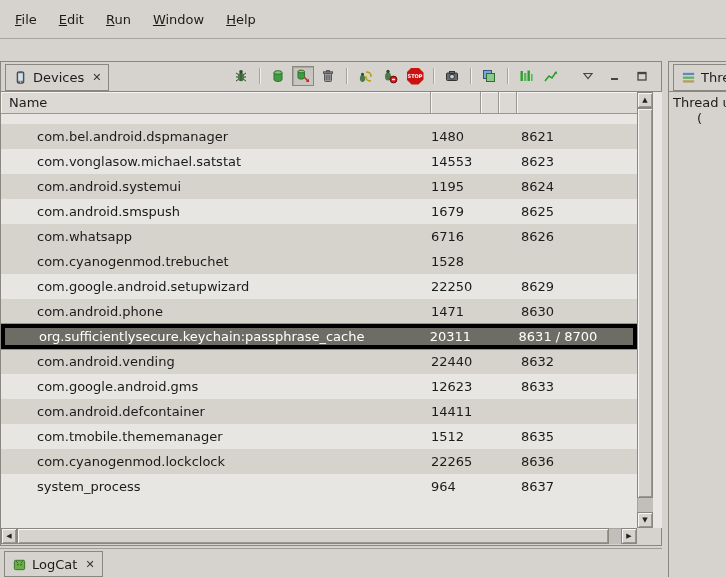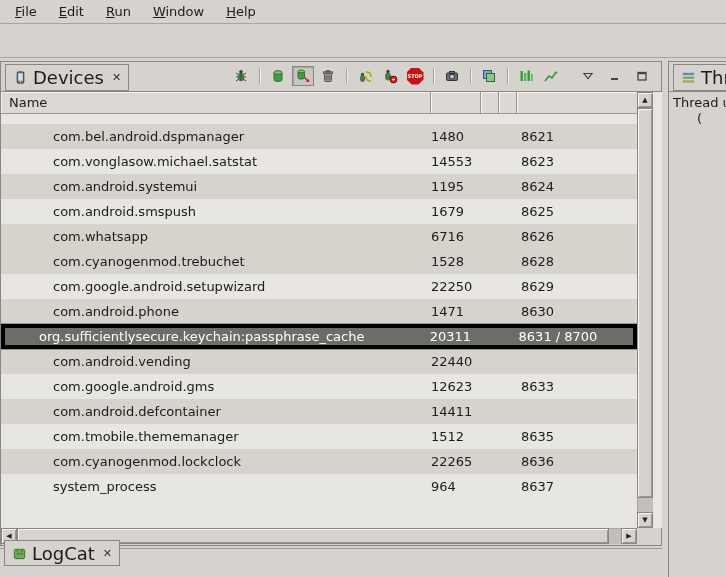--- a/index.html
+++ b/index.html
@@ -8,36 +8,36 @@
     --border:#8a8781; --header-bg:#dcd9d4;
   }
   *{box-sizing:border-box;margin:0;padding:0}
   html,body{width:726px;height:577px;overflow:hidden}
   body{
     background:var(--bg);
     font-family:"DejaVu Sans","Liberation Sans",sans-serif;
     font-size:13px;color:#1b1b1b;position:relative;
   }
   
-  .menu-bar{height:24px;display:flex;align-items:center;padding-left:4px;
+  .menu-bar{height:39px;display:flex;align-items:center;padding-left:4px;
     border-bottom:1px solid #a8a5a0;background:var(--bg)}
   .menu-item{padding:3px 11px;cursor:default;white-space:nowrap}
   .menu-item .mn{text-decoration:underline}
   
   .toolbar-strip{height:34px;border-bottom:1px solid #a8a5a0;background:var(--bg)}
   
   .main{position:absolute;top:61px;left:0;width:726px;height:516px}
   
   .devices-panel{position:absolute;left:0;top:0;width:662px;height:485px;
     border:1px solid var(--border);background:var(--bg)}
   .tab-strip{height:30px;border-bottom:1px solid var(--border);display:flex;
     align-items:flex-end;background:var(--bg)}
   .tab{display:inline-flex;align-items:center;gap:5px;height:27px;margin-left:4px;
     padding:0 7px;border:1px solid var(--border);background:var(--bg);white-space:nowrap}
-  .tab-label{font-size:18px}
+  .tab-label{font-size:13px}
   .tab-close{font-size:11px;color:#333;margin-left:3px;cursor:default}
   .view-toolbar{margin-left:auto;display:flex;align-items:center;gap:3px;
     padding-right:8px;height:30px}
   .tbtn{width:22px;height:20px;display:flex;align-items:center;justify-content:center}
   .tbtn.pressed{border:1px solid var(--border);background:#c9c6c1;
     box-shadow:inset 1px 1px 1px #a8a5a0}
   .tb-sep{width:1px;height:16px;background:#a6a39e;box-shadow:1px 0 0 #f0efec;margin:0 4px}
   .tbtn.winctl{margin-left:2px}
   .tbtn.first-winctl{margin-left:12px}
   .stop-octagon{width:17px;height:17px;background:#cc1111;display:flex;align-items:center;
@@ -58,21 +58,21 @@
   .hcell.port{width:120px;border-right:none}
   .partial-row{position:absolute;top:22px;left:0;width:636px;height:10px;
     background:var(--row-odd)}
   .table-body{position:absolute;top:32px;left:0;width:636px}
   .row{display:flex;height:25px;align-items:center}
   .row.even{background:var(--row-even)}
   .row.odd{background:var(--row-odd)}
   .row.selected{background:var(--selection-bg);color:var(--selection-fg);
     border:4px solid #000000;outline:1px solid #98958f;position:relative;z-index:2}
   .cell{overflow:hidden;white-space:nowrap}
-  .cell.name{width:430px;padding-left:52px}
+  .cell.name{width:430px;padding-left:36px}
   .cell.pid{width:50px;padding-right:6px}
   .cell.c1,.cell.c2{width:18px}
   .cell.port{width:120px;padding-left:4px}
   .row.selected .cell.name{padding-left:34px}
   
   .vscroll{position:absolute;left:636px;top:30px;width:16px;height:436px;
     background:#c2bfba;box-shadow:inset 1px 1px 0 #a8a5a0}
   .hscroll{position:absolute;left:0;top:466px;width:636px;height:16px;
     background:#c2bfba;box-shadow:inset 1px 1px 0 #a8a5a0}
   .sb-btn{position:absolute;width:16px;height:16px;background:var(--bg);
@@ -93,21 +93,21 @@
   .sash{position:absolute;left:662px;top:0;width:6px;height:516px;background:var(--bg)}
   .threads-panel{position:absolute;left:668px;top:0;width:58px;height:516px;
     border-left:1px solid var(--border);border-top:1px solid var(--border);
     overflow:hidden;background:var(--bg)}
   .threads-panel .tab-strip{width:200px}
   .threads-content{padding:3px 0 0 4px;line-height:16px;white-space:nowrap}
   .threads-line2{padding-left:24px}
   
   .logcat-strip{position:absolute;left:0;top:487px;width:662px;height:29px;
     border-top:1px solid #a09d98;display:flex;align-items:flex-end;background:var(--bg)}
-  .logcat-strip .tab{margin-bottom:11px;height:26px}
+  .logcat-strip .tab{margin-bottom:0;height:26px}
   svg{display:block}
 </style>
 </head>
 <body>
 
 <div>
 
   <div class="menu-bar">
     <span class="menu-item"><span class="mn">F</span><span>ile</span></span>
     <span class="menu-item"><span class="mn">E</span><span>dit</span></span>
@@ -291,21 +291,20 @@
     <div class="cell pid">6716</div>
     <div class="cell c1"></div>
     <div class="cell c2"></div>
     <div class="cell port">8626</div>
   </div>
             <div class="row even">
     <div class="cell name">com.cyanogenmod.trebuchet</div>
     <div class="cell pid">1528</div>
     <div class="cell c1"></div>
     <div class="cell c2"></div>
-    <div class="cell port">8628</div>
   </div>
             <div class="row odd">
     <div class="cell name">com.google.android.setupwizard</div>
     <div class="cell pid">22250</div>
     <div class="cell c1"></div>
     <div class="cell c2"></div>
     <div class="cell port">8629</div>
   </div>
             <div class="row even">
     <div class="cell name">com.android.phone</div>
@@ -319,20 +318,21 @@
     <div class="cell pid">20311</div>
     <div class="cell c1"></div>
     <div class="cell c2"></div>
     <div class="cell port">8631 / 8700</div>
   </div>
             <div class="row even">
     <div class="cell name">com.android.vending</div>
     <div class="cell pid">22440</div>
     <div class="cell c1"></div>
     <div class="cell c2"></div>
+    <div class="cell port">8632</div>
   </div>
             <div class="row odd">
     <div class="cell name">com.google.android.gms</div>
     <div class="cell pid">12623</div>
     <div class="cell c1"></div>
     <div class="cell c2"></div>
     <div class="cell port">8633</div>
   </div>
             <div class="row even">
     <div class="cell name">com.android.defcontainer</div>

